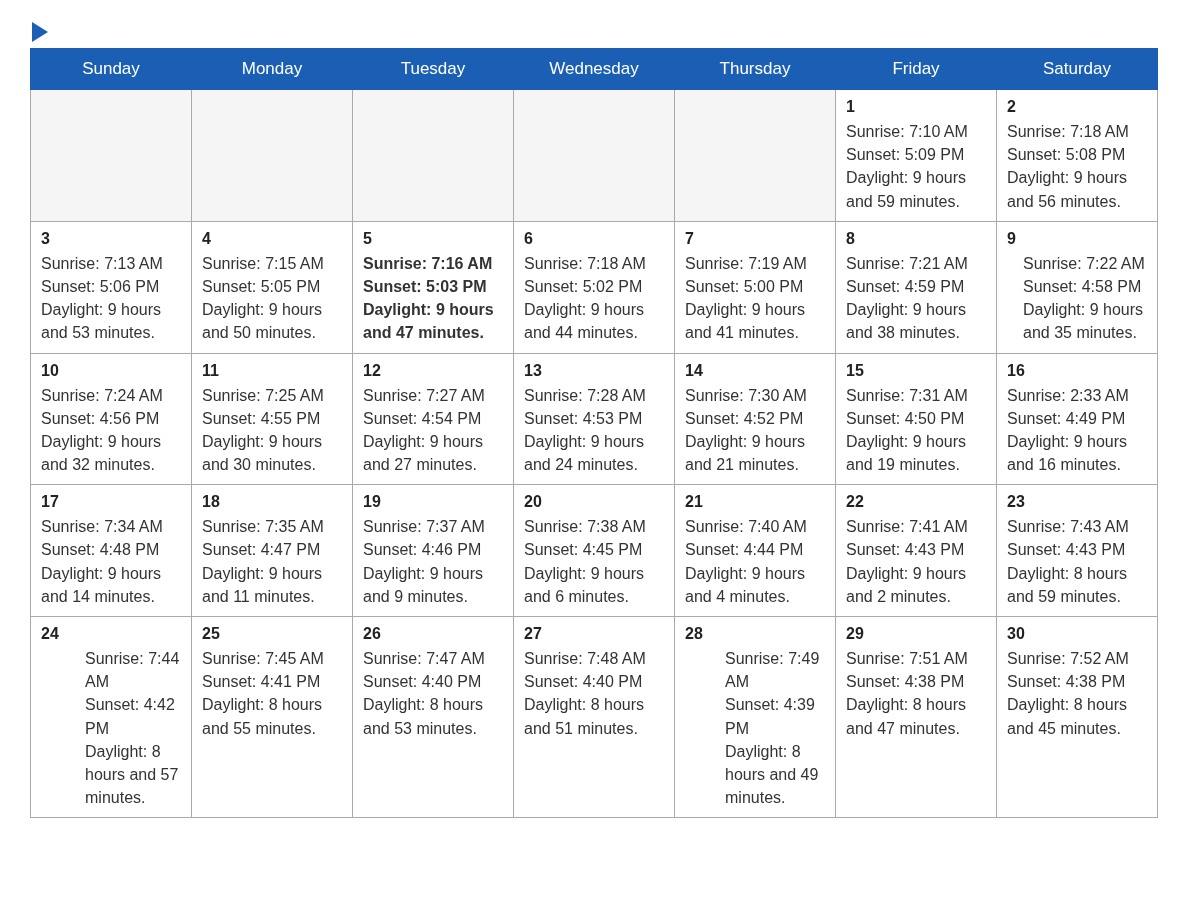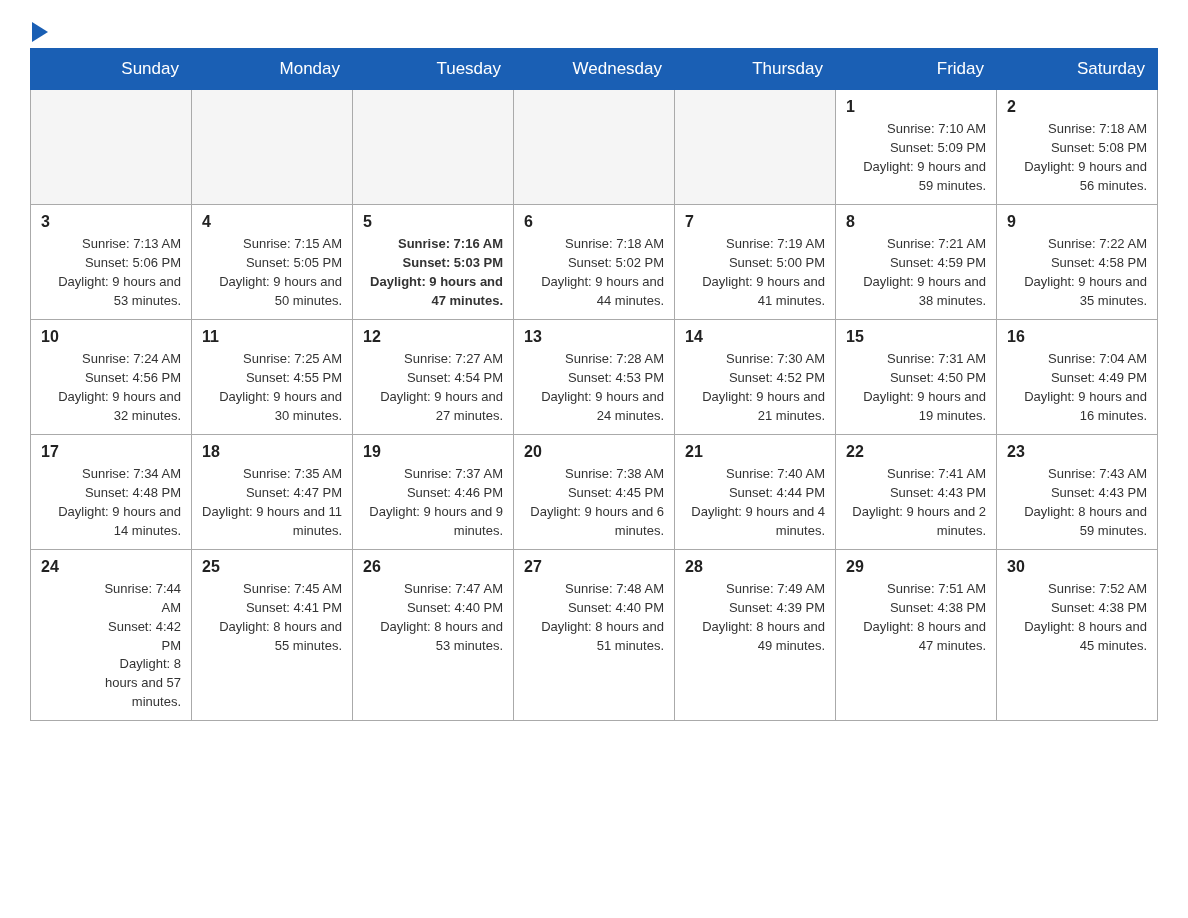--- a/index.html
+++ b/index.html
@@ -39,45 +39,44 @@
       width: 100%;
       border-collapse: collapse;
       margin-top: 10px;
     }
     .calendar th {
       background: #1a5fb4;
       color: #fff;
       font-size: 17px;
       font-weight: normal;
       padding: 10px 12px;
-      text-align: right;
+      text-align: center;
       border: 1px solid #1a5fb4;
     }
     .calendar td {
       border: 1px solid #aaa;
       vertical-align: top;
       padding: 8px 10px;
       width: calc(100% / 7);
       height: 115px;
       background: #fff;
     }
     .calendar td.empty {
       background: #f5f5f5;
     }
     .day-num {
       font-size: 16px;
       font-weight: bold;
       color: #222;
       margin-bottom: 4px;
     }
     .day-info {
-      font-size: 13px;
+      font-size: 16px;
       color: #333;
       line-height: 1.45;
-      text-align: right;
     }
     .logo-row {
       display: flex;
       align-items: center;
     }
     .logo-text-general {
       font-size: 28px;
       font-weight: bold;
       color: #333;
     }
@@ -231,21 +230,21 @@
 Daylight: 9 hours and 21 minutes.</div>
         </td>
         <td>
           <div class="day-num">15</div>
           <div class="day-info" style="white-space: pre-line;">Sunrise: 7:31 AM
 Sunset: 4:50 PM
 Daylight: 9 hours and 19 minutes.</div>
         </td>
         <td>
           <div class="day-num">16</div>
-          <div class="day-info" style="white-space: pre-line;">Sunrise: 7:04 AM
+          <div class="day-info" style="white-space: pre-line;">Sunrise: 2:33 AM
 Sunset: 4:49 PM
 Daylight: 9 hours and 16 minutes.</div>
         </td>
       </tr>
       <tr>
         <td>
           <div class="day-num">17</div>
           <div class="day-info" style="white-space: pre-line;">Sunrise: 7:34 AM
 Sunset: 4:48 PM
 Daylight: 9 hours and 14 minutes.</div>
@@ -307,21 +306,21 @@
 Daylight: 8 hours and 53 minutes.</div>
         </td>
         <td>
           <div class="day-num">27</div>
           <div class="day-info" style="white-space: pre-line;">Sunrise: 7:48 AM
 Sunset: 4:40 PM
 Daylight: 8 hours and 51 minutes.</div>
         </td>
         <td>
           <div class="day-num">28</div>
-          <div class="day-info" style="white-space: pre-line;">Sunrise: 7:49 AM
+          <div class="day-info" style="white-space: pre-line; margin-left: 40px;">Sunrise: 7:49 AM
 Sunset: 4:39 PM
 Daylight: 8 hours and 49 minutes.</div>
         </td>
         <td>
           <div class="day-num">29</div>
           <div class="day-info" style="white-space: pre-line;">Sunrise: 7:51 AM
 Sunset: 4:38 PM
 Daylight: 8 hours and 47 minutes.</div>
         </td>
         <td>

